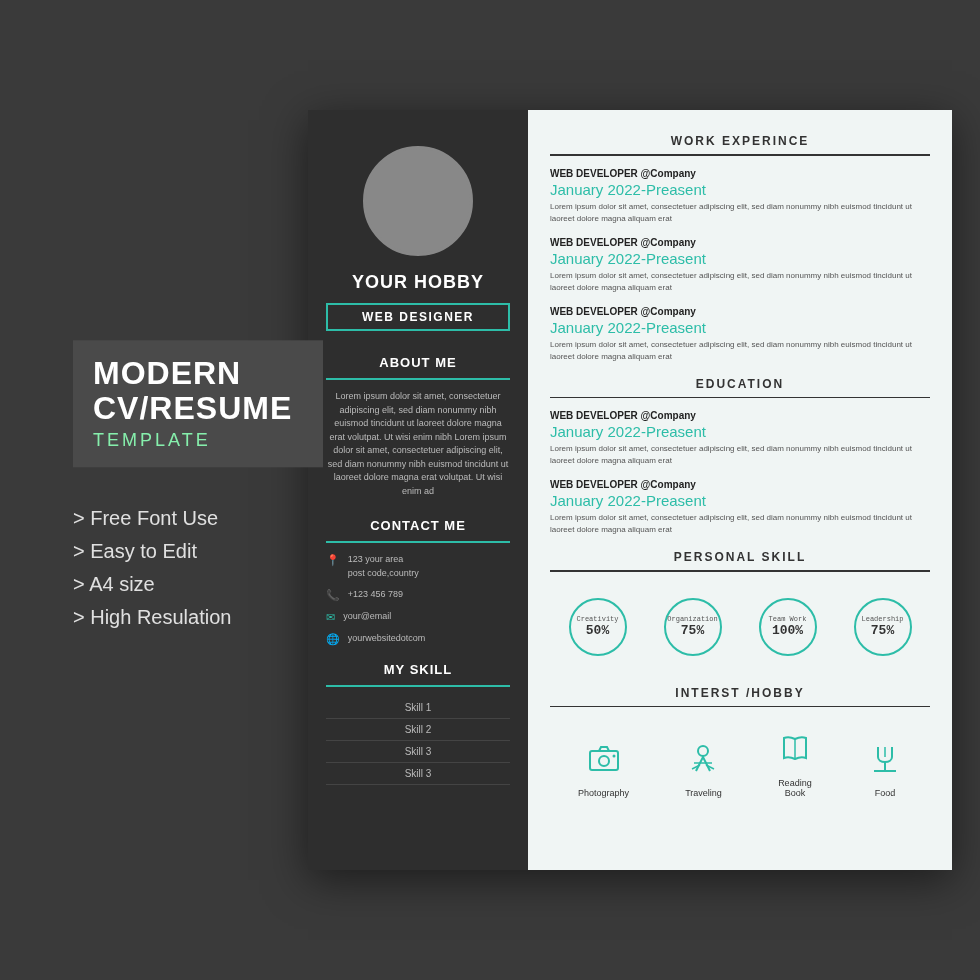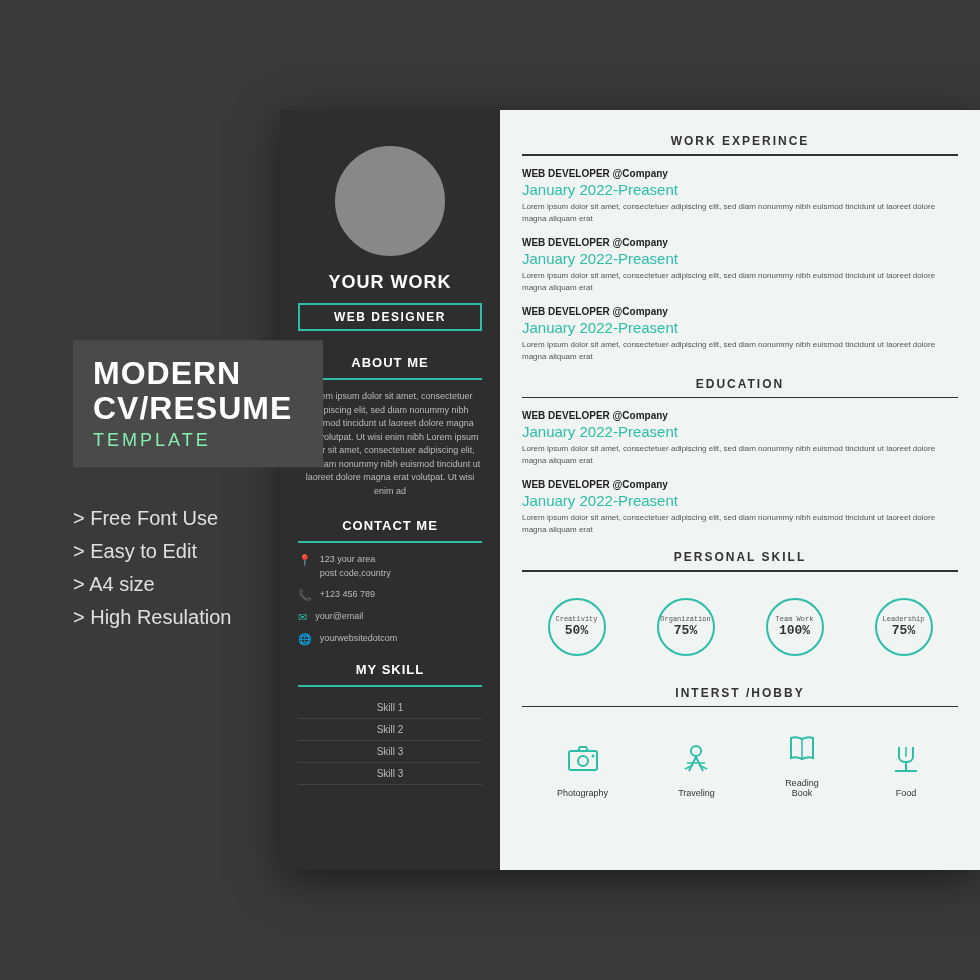--- a/index.html
+++ b/index.html
@@ -170,21 +170,21 @@
       width: 100%;
       text-align: center;
       color: #bbb;
       font-size: 10px;
       padding: 5px 0;
       border-bottom: 1px solid #444;
     }
 
     
     .resume-right {
-      width: 480px;
+      width: 424px;
       min-height: 760px;
       background: #f0f5f4;
       padding: 24px 22px;
     }
 
     .section-heading-light {
       font-size: 12px;
       font-weight: 700;
       letter-spacing: 2px;
       text-align: center;
@@ -313,21 +313,21 @@
       <li>&gt; Easy to Edit</li>
       <li>&gt; A4 size</li>
       <li>&gt; High Resulation</li>
     </ul>
   </div>
 
   <div class="resume-container">
 
     <div class="resume-left">
       <div class="avatar-circle"></div>
-      <div class="your-name">YOUR WORK</div>
+      <div class="your-name">YOUR HOBBY</div>
       <div class="job-title-badge">WEB DESIGNER</div>
 
       <div class="section-heading-dark">ABOUT ME</div>
       <div class="teal-line"></div>
       <div class="about-text">Lorem ipsum dolor sit amet, consectetuer adipiscing elit, sed diam nonummy nibh euismod tincidunt ut laoreet dolore magna erat volutpat. Ut wisi enim nibh Lorem ipsum dolor sit amet, consectetuer adipiscing elit, sed diam nonummy nibh euismod tincidunt ut laoreet dolore magna erat volutpat. Ut wisi enim ad</div>
 
       <div class="section-heading-dark">CONTACT ME</div>
       <div class="teal-line"></div>
 
       <div class="contact-item">

